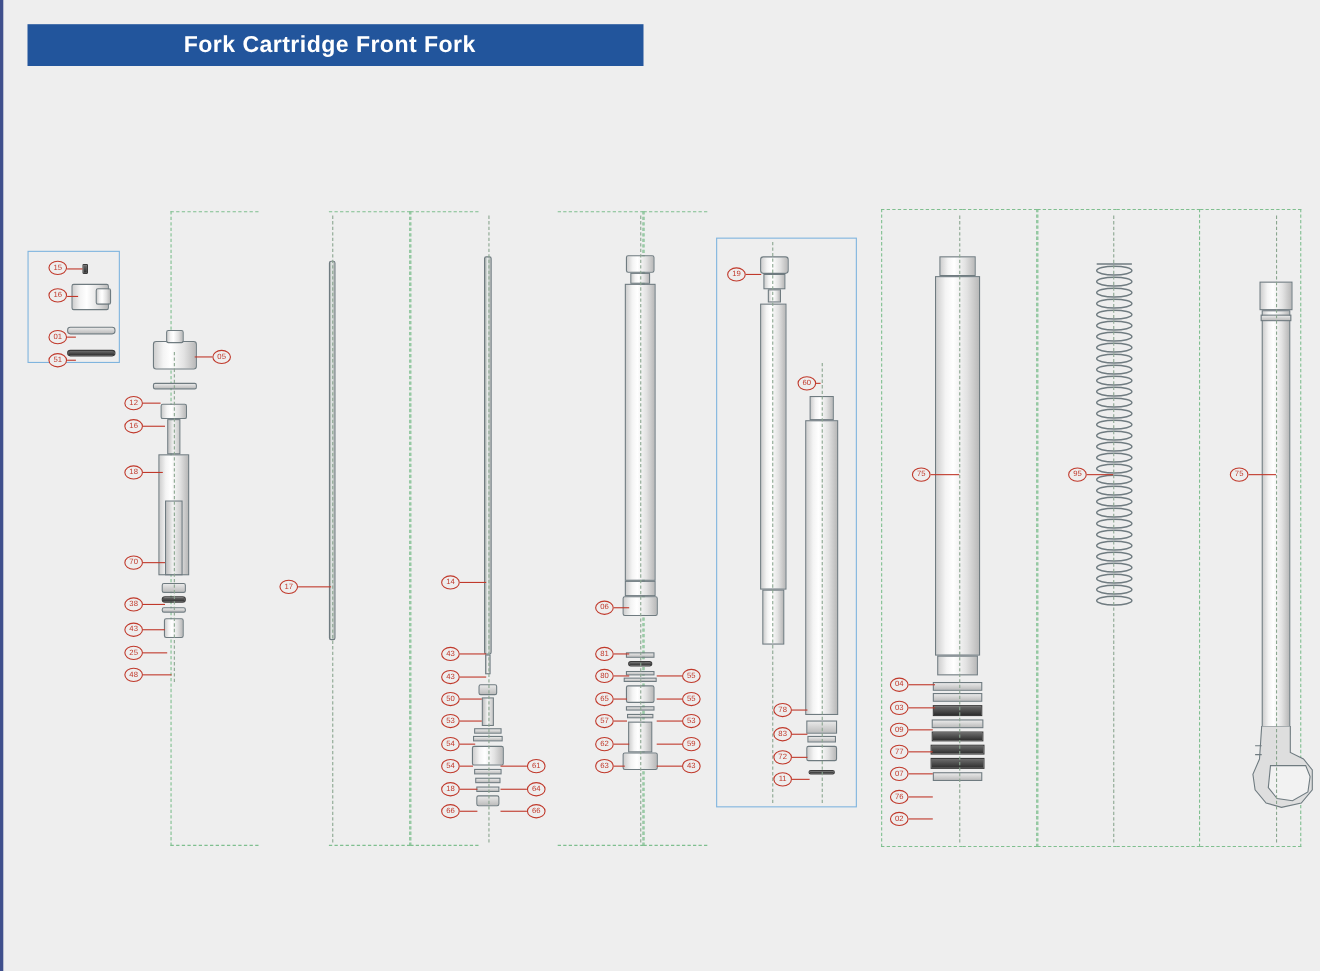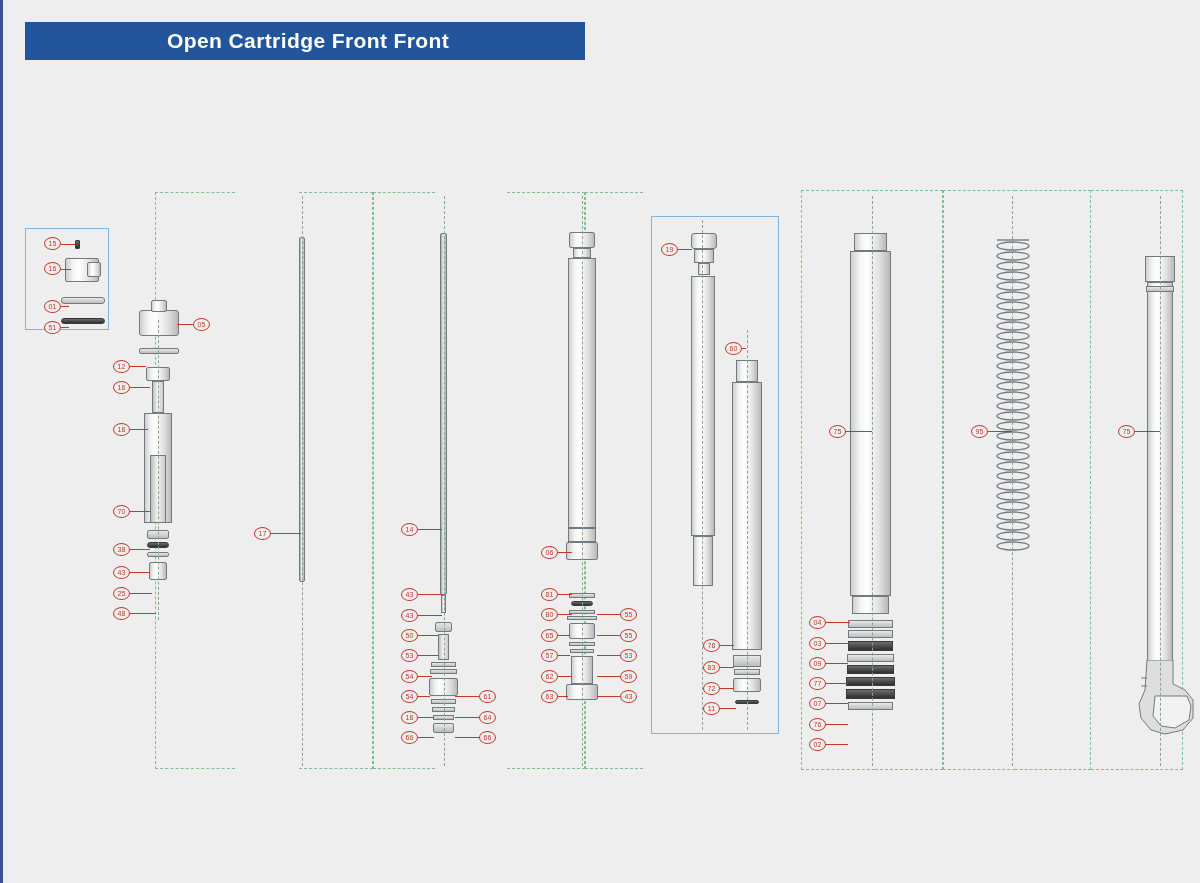--- a/index.html
+++ b/index.html
@@ -104,21 +104,21 @@
   .spring {
     position: absolute;
   }
 </style>
 </head>
 <body>
 
 <div id="page">
 
   <div id="title-bar">
-    <div id="title-text">Open Cartridge Front Front</div>
+    <div id="title-text">Fork Cartridge Front Fork</div>
   </div>
 
   <div class="grp blue" style="left:22px; top:228px; width:84px; height:102px;"></div>
   <div class="grp" style="left:152px; top:192px; width:80px; height:577px; border-right:none;"></div>
   <div class="grp" style="left:296px; top:192px; width:74px; height:577px; border-left:none;"></div>
   <div class="grp" style="left:370px; top:192px; width:62px; height:577px; border-right:none;"></div>
   <div class="grp" style="left:504px; top:192px; width:78px; height:577px; border-left:none;"></div>
   <div class="grp" style="left:582px; top:192px; width:58px; height:577px; border-right:none;"></div>
   <div class="grp blue" style="left:648px; top:216px; width:128px; height:518px;"></div>
   <div class="grp" style="left:798px; top:190px; width:74px; height:580px; border-right:none;"></div>

